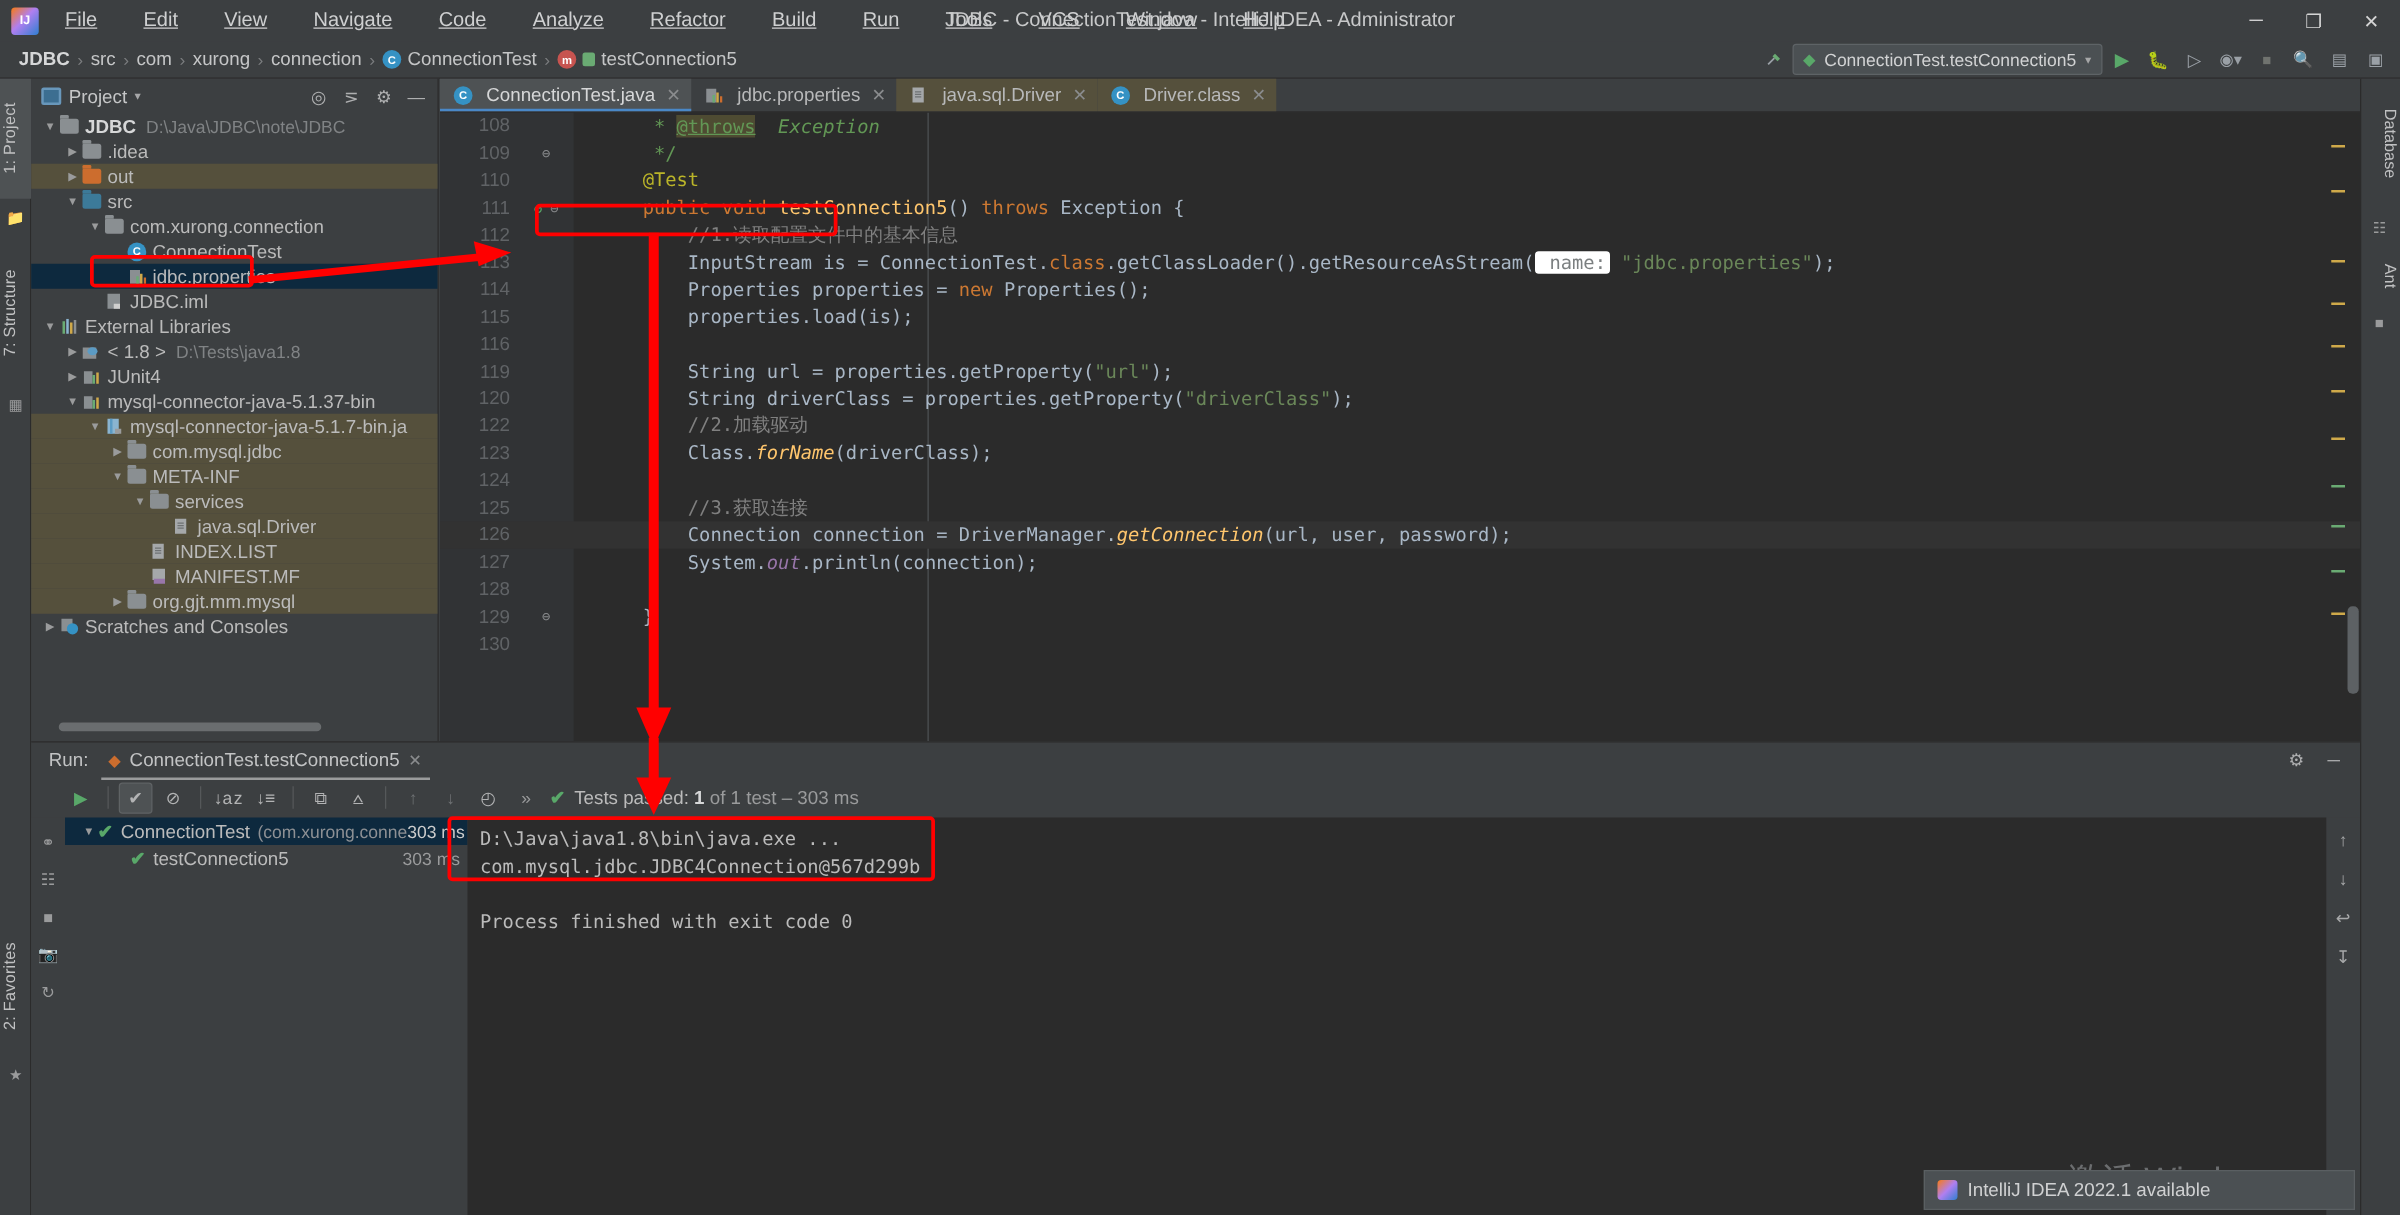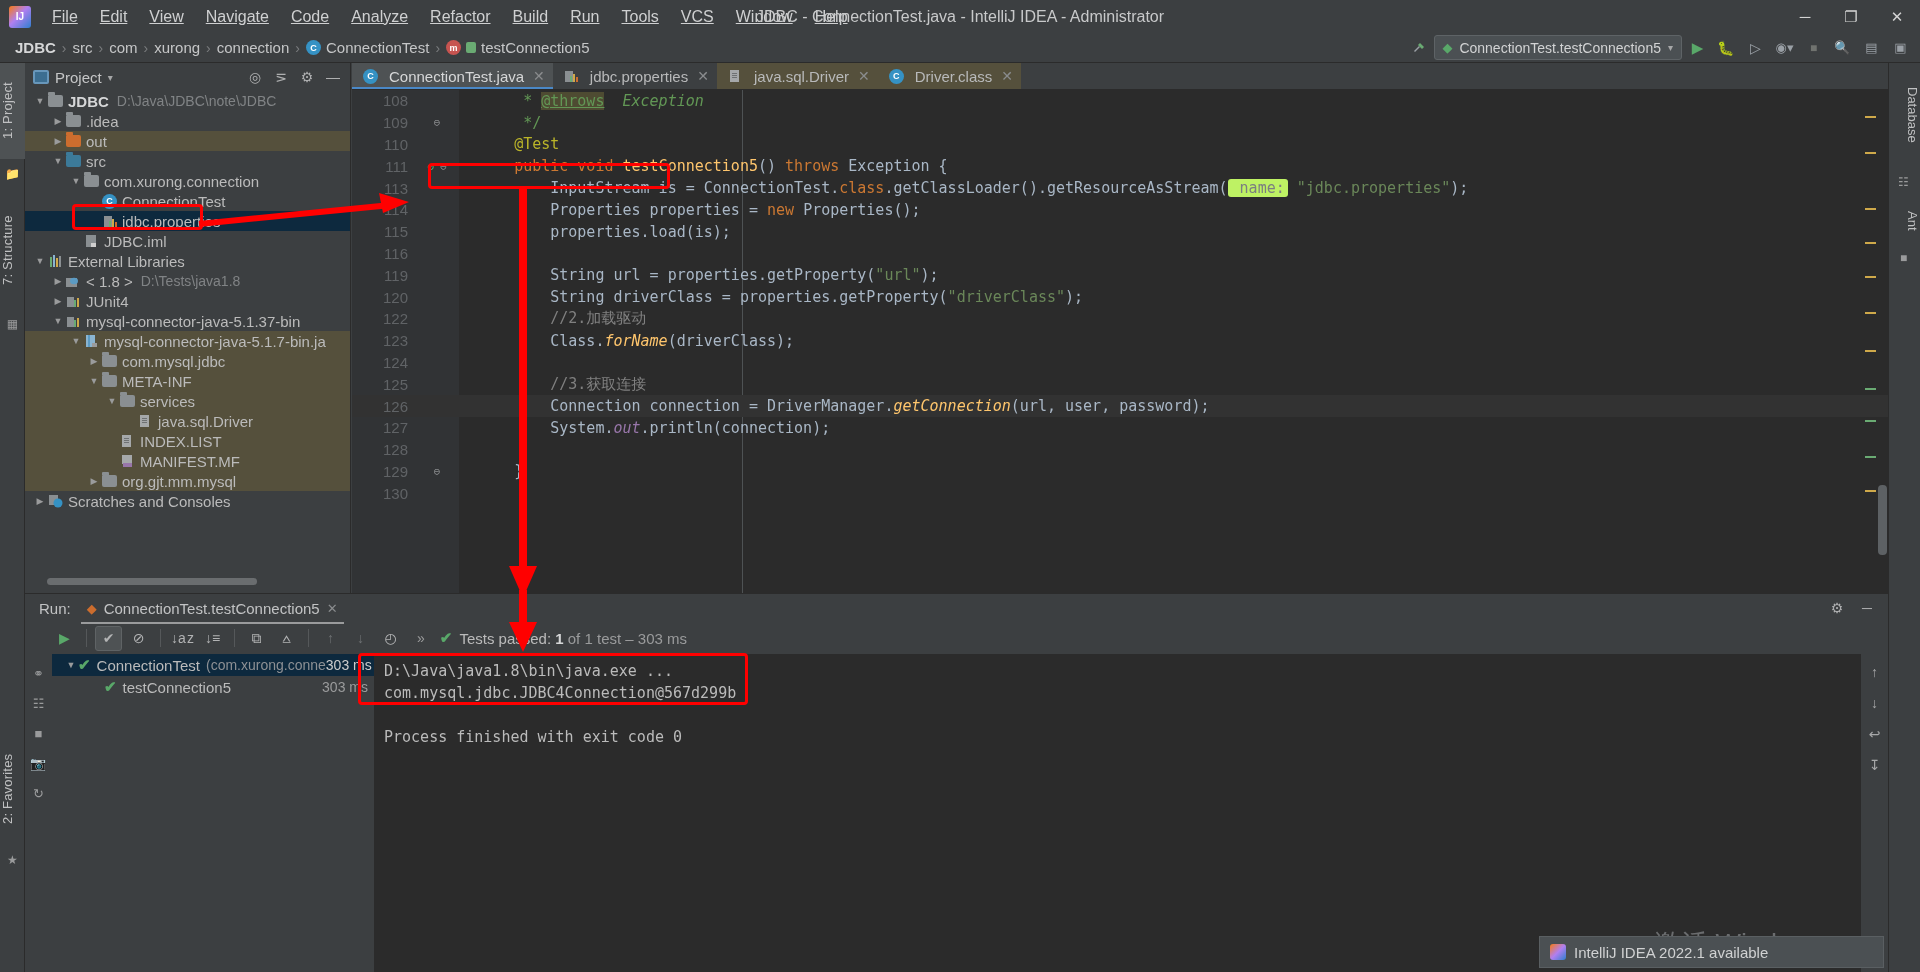--- a/index.html
+++ b/index.html
@@ -23,21 +23,21 @@
     width: 22px; height: 22px; margin-left: 9px; margin-right: 10px;
     border-radius: 3px; position: relative;
     background: linear-gradient(135deg,#f97a12 0%,#b07ff0 45%,#2f7fd0 100%);
     flex: 0 0 auto;
   }
   .ij-logo::after {
     content:"IJ"; position:absolute; inset:0; display:flex;
     align-items:center; justify-content:center;
     font-size:10px; font-weight:bold; color:#fff;
   }
-  .menubar { display: flex; align-items: center; gap: 0px; }
+  .menubar { display: flex; align-items: center; gap: 15px; }
   .menuitem {
     padding: 4px 11px; font-size: 16px; color: #cfd0d1; cursor: default;
     white-space: nowrap;
   }
   .menuitem u { text-decoration: underline; }
   .win-title {
     position: absolute; left: 0; right: 0; text-align: center;
     font-size: 16px; color: #c8c9ca; pointer-events: none;
   }
   .win-btns {
@@ -186,21 +186,21 @@
   .fold { color:#8a8c8e; font-size:11px; }
 
   
   .k   { color: #cc7832; }          
   .s   { color: #6a8759; }          
   .c   { color: #808080; }          
   .an  { color: #bbb529; }          
   .m   { color: #ffc66d; }          
   .t   { color: #a9b7c6; }          
   .f   { color: #9876aa; }          
-  .hint{ color: #7b7f80; background:#bef264; border-radius:3px; padding:0 3px; font-style:normal;}
+  .hint{ color: #7b7f80; background:#ffffff; border-radius:3px; padding:0 3px; font-style:normal;}
   .doc { color: #629755; }
   .doctag { color: #629755; text-decoration: underline; background:#4e4b32;}
   .fi  { font-style: italic; }
 
   .indent-guide {
     position:absolute; width:1px; background:#4e5254;
   }
 
   
   .markerbar {
@@ -640,20 +640,21 @@
     </div>
   <div class="code-area">
     <div class="gutter"></div>
     <div class="gutter-rule"></div>
     <div class="indent-guide" style="left:390px;top:0;height:503px;"></div>
     <div class="code-lines" id="code-lines">
         <div class="cl"><span class="ln">108</span><span class="gut-ic"></span><span class="ctext">     <span class="doc">* </span><span class="doctag">@throws</span><span class="doc fi">  Exception</span></span></div>
         <div class="cl"><span class="ln">109</span><span class="gut-ic"><span class="fold">⊖</span></span><span class="ctext">     <span class="doc">*/</span></span></div>
         <div class="cl"><span class="ln">110</span><span class="gut-ic"></span><span class="ctext">    <span class="an">@Test</span></span></div>
         <div class="cl"><span class="ln">111</span><span class="gut-ic"><span style="color:#59a869;font-size:12px">↺</span><span class="fold">⊖</span></span><span class="ctext">    <span class="k">public void </span><span class="m">testConnection5</span><span class="t">() </span><span class="k">throws </span><span class="t">Exception {</span></span></div>
+        <div class="cl"><span class="ln">112</span><span class="gut-ic"></span><span class="ctext">        <span class="c">//1.读取配置文件中的基本信息</span></span></div>
         <div class="cl"><span class="ln">113</span><span class="gut-ic"></span><span class="ctext">        <span class="t">InputStream is = ConnectionTest.</span><span class="k">class</span><span class="t">.getClassLoader().getResourceAsStream(</span><span class="hint"> name:</span><span class="t"> </span><span class="s">"jdbc.properties"</span><span class="t">);</span></span></div>
         <div class="cl"><span class="ln">114</span><span class="gut-ic"></span><span class="ctext">        <span class="t">Properties properties = </span><span class="k">new </span><span class="t">Properties();</span></span></div>
         <div class="cl"><span class="ln">115</span><span class="gut-ic"></span><span class="ctext">        <span class="t">properties.load(is);</span></span></div>
         <div class="cl"><span class="ln">116</span><span class="gut-ic"></span><span class="ctext"></span></div>
         <div class="cl"><span class="ln">119</span><span class="gut-ic"></span><span class="ctext">        <span class="t">String url = properties.getProperty(</span><span class="s">"url"</span><span class="t">);</span></span></div>
         <div class="cl"><span class="ln">120</span><span class="gut-ic"></span><span class="ctext">        <span class="t">String driverClass = properties.getProperty(</span><span class="s">"driverClass"</span><span class="t">);</span></span></div>
         <div class="cl"><span class="ln">122</span><span class="gut-ic"></span><span class="ctext">        <span class="c">//2.加载驱动</span></span></div>
         <div class="cl"><span class="ln">123</span><span class="gut-ic"></span><span class="ctext">        <span class="t">Class.</span><span class="m fi">forName</span><span class="t">(driverClass);</span></span></div>
         <div class="cl"><span class="ln">124</span><span class="gut-ic"></span><span class="ctext"></span></div>
         <div class="cl"><span class="ln">125</span><span class="gut-ic"></span><span class="ctext">        <span class="c">//3.获取连接</span></span></div>

